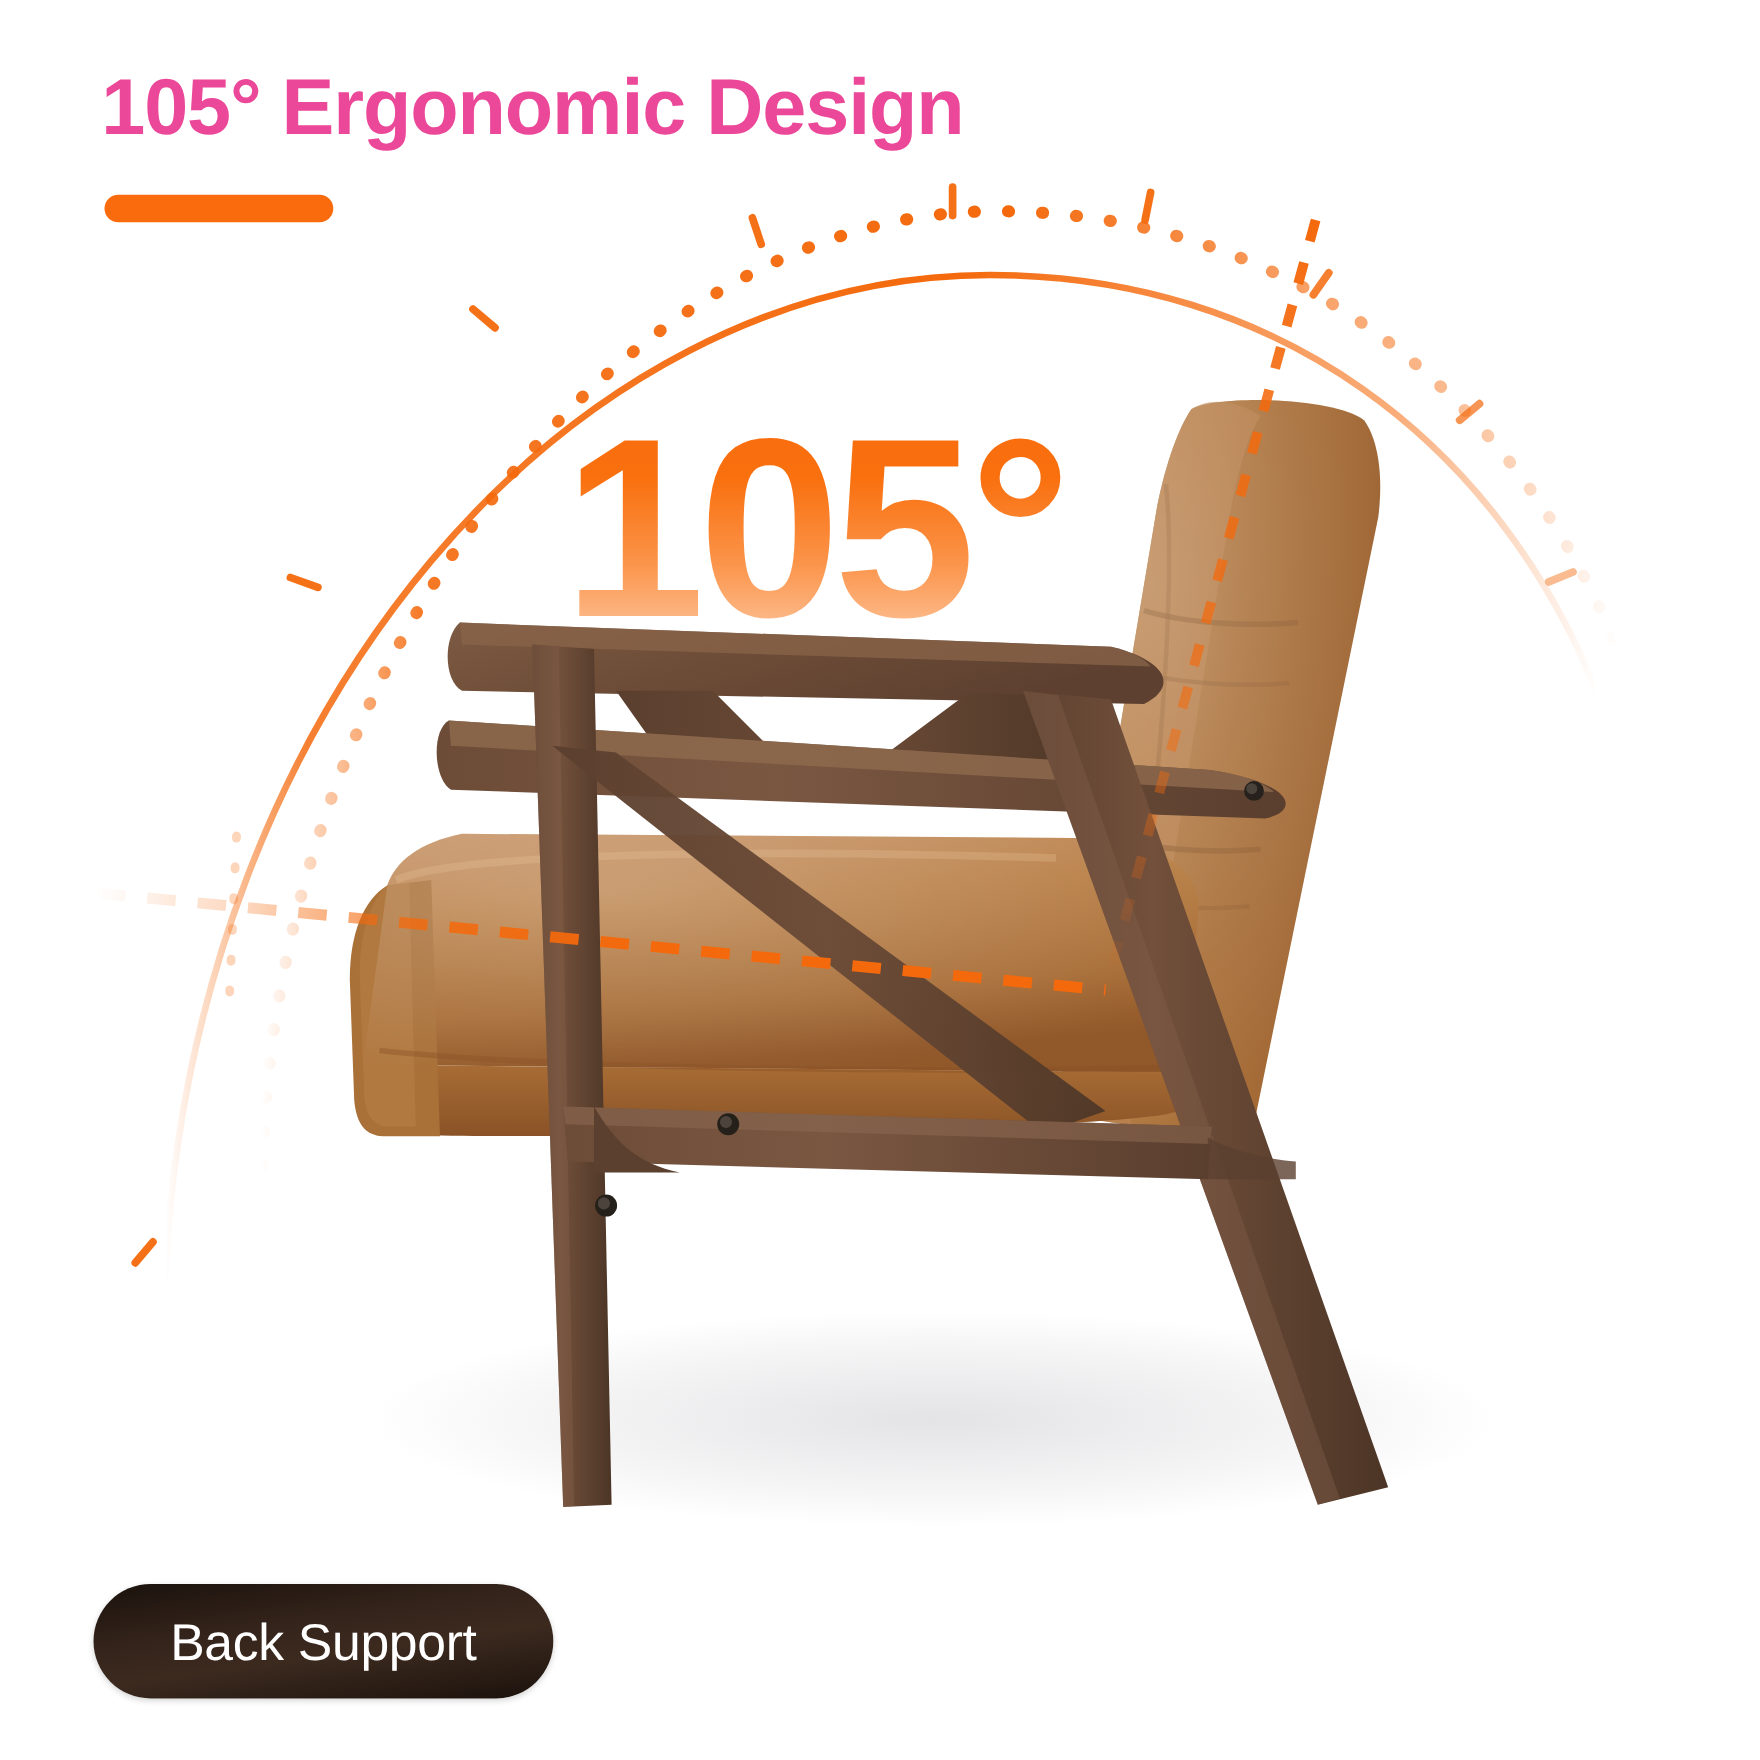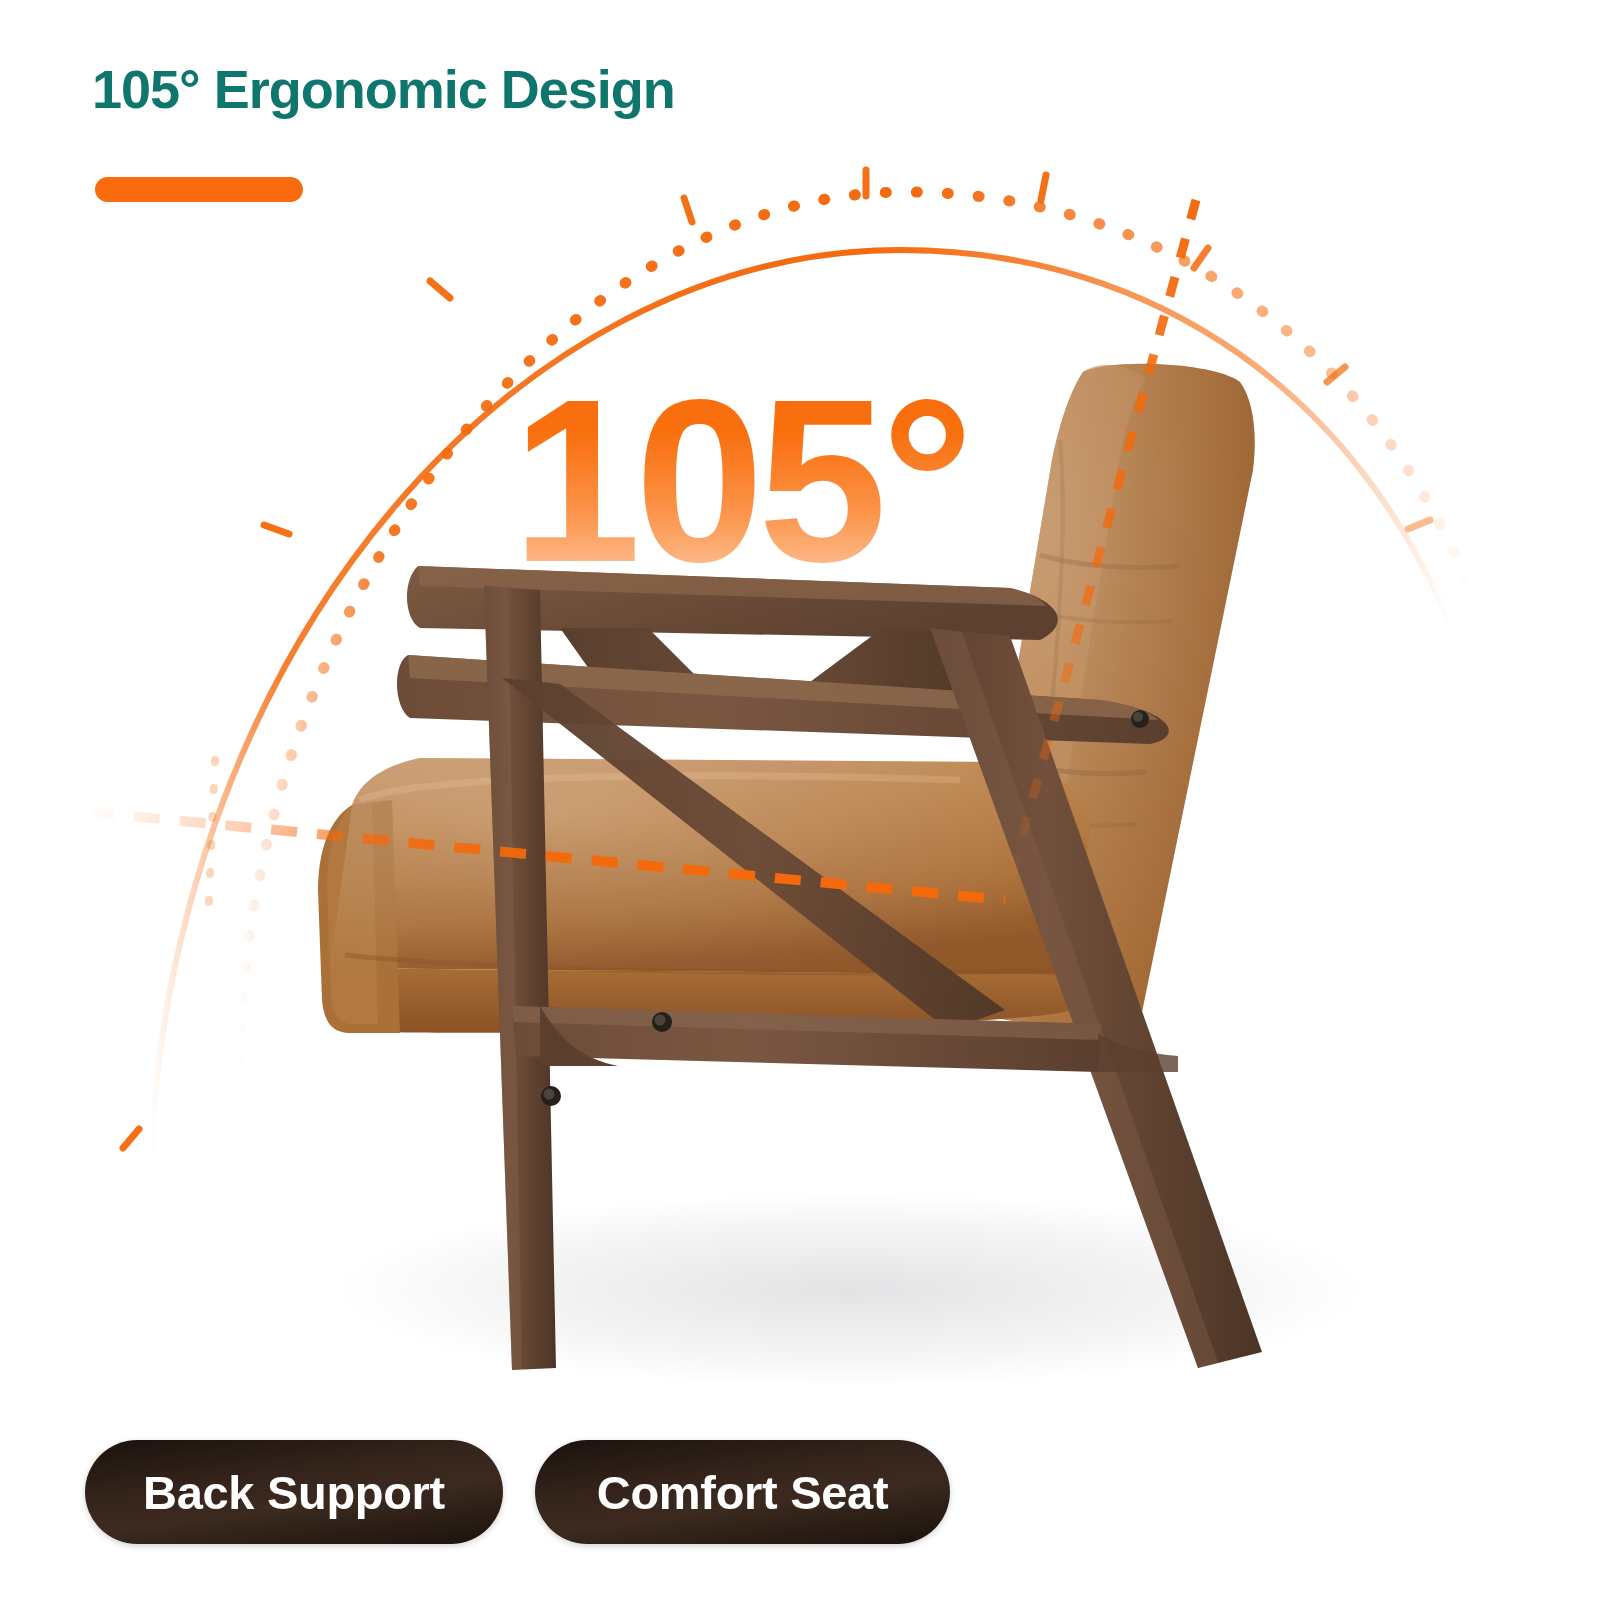--- a/index.html
+++ b/index.html
@@ -7,22 +7,22 @@
     width:1600px;height:1600px;
     background:#ffffff;
     font-family:"Liberation Sans", sans-serif;
     overflow:hidden;
   }
   #root{position:relative;width:1600px;height:1600px;background:#fff;overflow:hidden;}
 
   
   .headline{
     position:absolute;left:92px;top:62px;
-    font-size:54px;font-weight:700;letter-spacing:-1px;
-    color:#0f766e;line-height:1.0;white-space:nowrap;
+    font-size:72px;font-weight:700;letter-spacing:-1px;
+    color:#ec4899;line-height:1.0;white-space:nowrap;
   }
   .accent-bar{
     position:absolute;left:95px;top:177px;
     width:208px;height:25px;border-radius:13px;
     background:#f96b0c;
   }
 
   
   .big-angle{
     position:absolute;left:512px;top:365px;
@@ -39,21 +39,21 @@
   .layer.front{z-index:6;}
 
   
   .chair{position:absolute;left:0;top:0;width:1600px;height:1600px;z-index:5;}
 
   
   .pills{position:absolute;left:0;bottom:52px;width:1600px;height:108px;z-index:8;}
   .pill{
     position:absolute;height:104px;border-radius:52px;
     display:flex;align-items:center;justify-content:center;
-    color:#ffffff;font-size:47px;font-weight:700;letter-spacing:-0.3px;
+    color:#ffffff;font-size:47px;font-weight:400;letter-spacing:-0.3px;
     background:linear-gradient(172deg,#1a120d 0%,#35241b 38%,#3c2a1f 58%,#1b120c 100%);
     box-shadow:0 2px 6px rgba(0,0,0,.18);
     white-space:nowrap;
   }
   .pill.p1{left:85px;width:418px;}
   .pill.p2{left:535px;width:415px;}
   .pill.p3{left:1025px;width:500px;}
 
   
   .floor{
@@ -256,18 +256,15 @@
 
     <path d="M 215,760 L 208,920" fill="none" stroke="#f4690c" stroke-opacity="0.28" stroke-width="8" stroke-dasharray="2 26" stroke-linecap="round"></path>
 
     <path d="M 88,812 L 1005,900" fill="none" stroke="url(#seatFade)" stroke-width="10" stroke-dasharray="26 20"></path>
   </svg>
 
   <div class="pills">
     <div class="pill p1">
       <span>Back Support</span>
     </div>
-    <div class="pill p2">
-      <span>Comfort Seat</span>
-    </div>
   </div>
 
 </div>
 
 </body></html>

